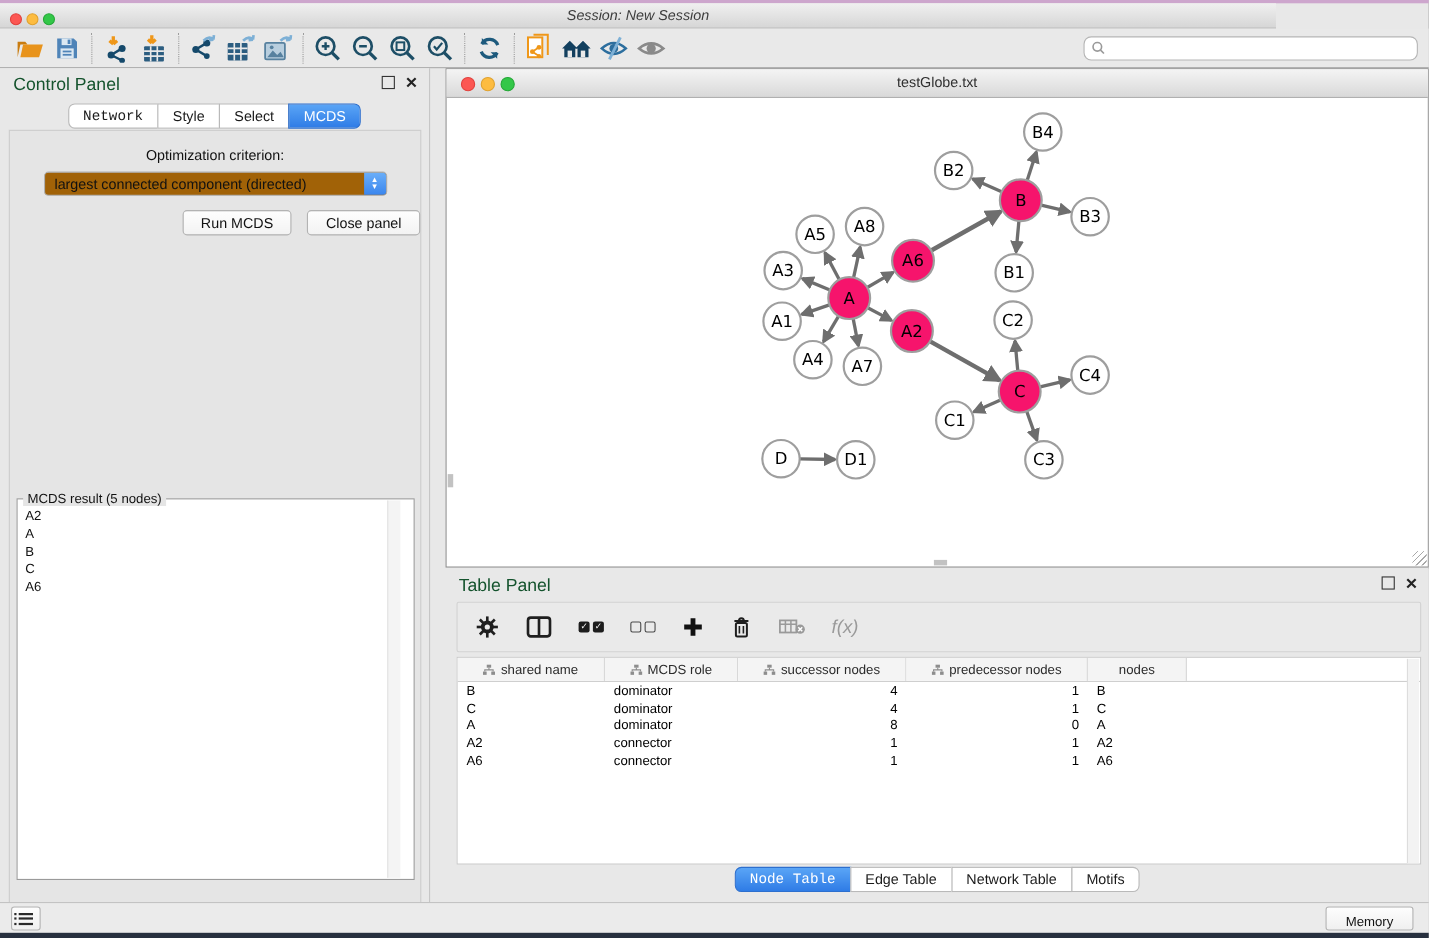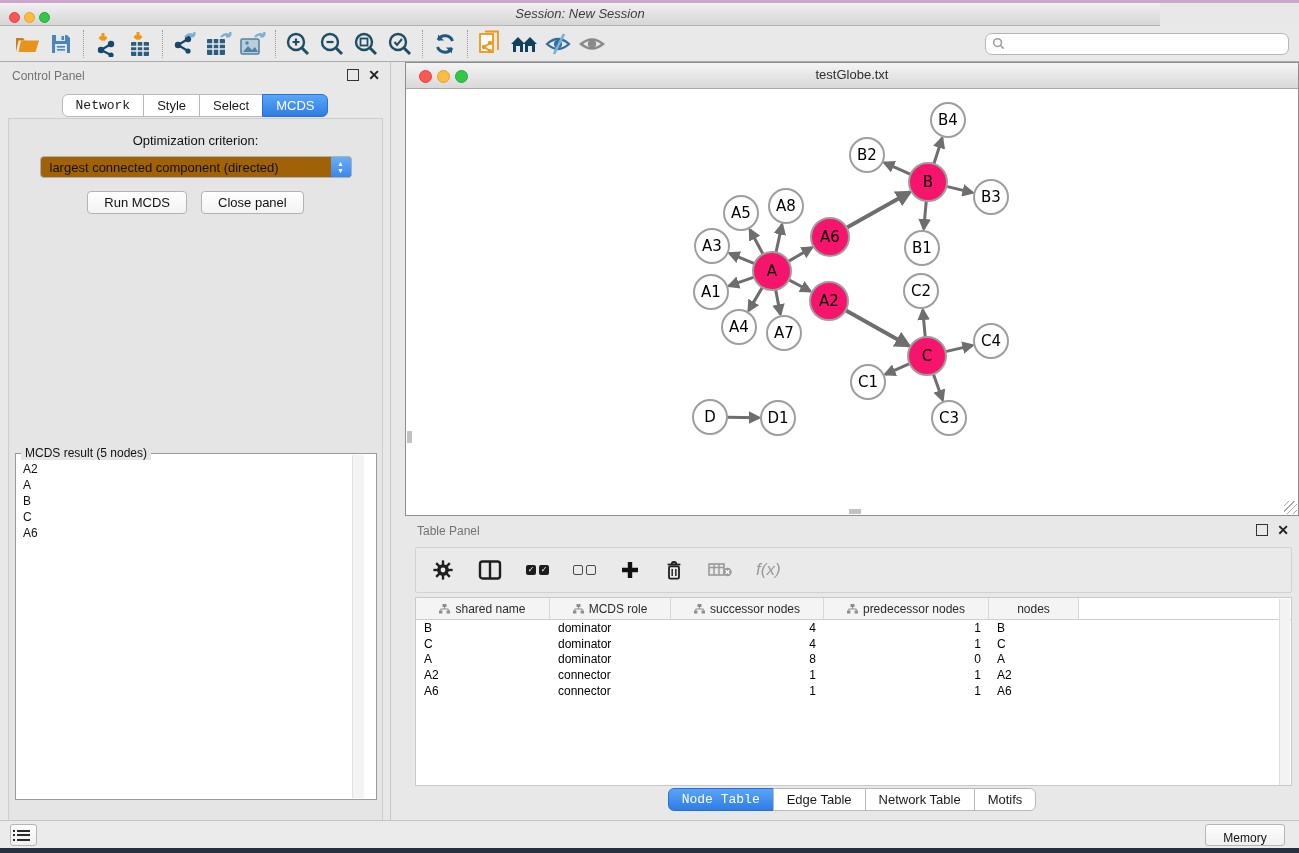--- a/index.html
+++ b/index.html
@@ -20,40 +20,40 @@
   .toolbar{position:absolute;left:0;top:26px;width:1299px;height:36px;background:#e9e9e9;
            border-bottom:1px solid #ababab;display:flex;align-items:center;padding-left:10px;box-sizing:border-box;}
   .tbtn{display:flex;align-items:center;justify-content:center;width:34px;height:30px;}
   .tsep{height:28px;border-left:1px dotted #9c9c9c;margin:0 5px;}
   .searchbox{margin-left:auto;margin-right:10px;width:296px;height:20px;background:#fff;
              border:1px solid #b5b5b5;border-radius:7px;display:flex;align-items:center;padding-left:6px;}
   .searchbox input{border:none;outline:none;flex:1;font-size:12px;background:transparent;font-family:"Liberation Sans",sans-serif;}
   
   .cpanel{position:absolute;left:0;top:62px;width:391px;height:758px;background:#e8e8e8;border-right:1px solid #c6c6c6;box-sizing:border-box;}
   .panelhead{position:relative;height:28px;}
-  .panelhead .ptitle{position:absolute;left:12px;top:7px;font-size:12px;color:#737373;}
+  .panelhead .ptitle{position:absolute;left:12px;top:7px;font-size:16px;color:#14532d;}
   .winbtns{position:absolute;right:10px;top:7px;display:flex;gap:9px;align-items:center;}
   .wb-float{width:10px;height:10px;border:1.5px solid #333;}
   .wb-close{font-size:14px;font-weight:bold;color:#222;line-height:10px;}
   .seg{display:inline-flex;}
   .segbtn{font-size:13px;padding:3px 13px;border:1px solid #b9b9b9;background:#fff;margin-left:-1px;color:#1a1a1a;cursor:default;white-space:nowrap;}
   .segbtn:first-child{border-radius:6px 0 0 6px;margin-left:0;font-family:Liberation Mono, monospace;}
   .segbtn:last-child{border-radius:0 6px 6px 0;}
   .segbtn.active{background:linear-gradient(#5aa5f6,#2f7ce6);border-color:#2d6fce;color:#fff;}
   .cp-tabs{text-align:center;margin-top:4px;}
   .cp-content{position:absolute;left:8px;top:56px;width:375px;height:833px;background:#e5e5e5;
               border:1px solid #cdcdcd;box-sizing:border-box;}
   .opt-label{text-align:center;margin-top:14px;font-size:13px;color:#111;}
   .combo{position:relative;margin:8px auto 0 auto;width:312px;height:22px;background:#a16207;border:1px solid #b0b0b0;
          border-radius:4px;box-sizing:border-box;}
   .combo .cval{position:absolute;left:9px;top:3px;font-size:13px;color:#111;white-space:nowrap;}
   .combo .stepper{position:absolute;right:0;top:0;width:20px;height:20px;border-radius:0 3px 3px 0;
          background:linear-gradient(#6aaef8,#3a86ee);color:#fff;font-size:7px;line-height:7px;
          display:flex;flex-direction:column;align-items:center;justify-content:center;}
-  .btnrow{display:flex;justify-content:center;gap:14px;margin-top:13px;}
+  .btnrow{display:flex;justify-content:flex-end;gap:14px;margin-top:13px;}
   .pbtn{font-size:13px;padding:3px 16px;background:linear-gradient(#fefefe,#f3f3f3);
         border:1px solid #b3b3b3;border-radius:4px;color:#111;}
   .groupbox{position:absolute;left:6px;top:334px;width:360px;height:345px;background:#fff;
             border:1px solid #9a9a9a;}
   .groupbox .legend{position:absolute;top:-8px;left:5px;background:#e5e5e5;padding:0 4px;font-size:12px;color:#111;}
   .groupbox ul{list-style:none;margin:0;padding:7px 0 0 7px;font-size:12px;line-height:16px;color:#111;}
   .groupbox .gscroll{position:absolute;top:1px;right:12px;width:11px;height:343px;background:#f4f4f4;border-left:1px solid #e2e2e2;}
   
   .netwin{position:absolute;left:405px;top:62px;width:894px;height:454px;background:#fff;
           border:1px solid #8e8e8e;box-sizing:border-box;}

